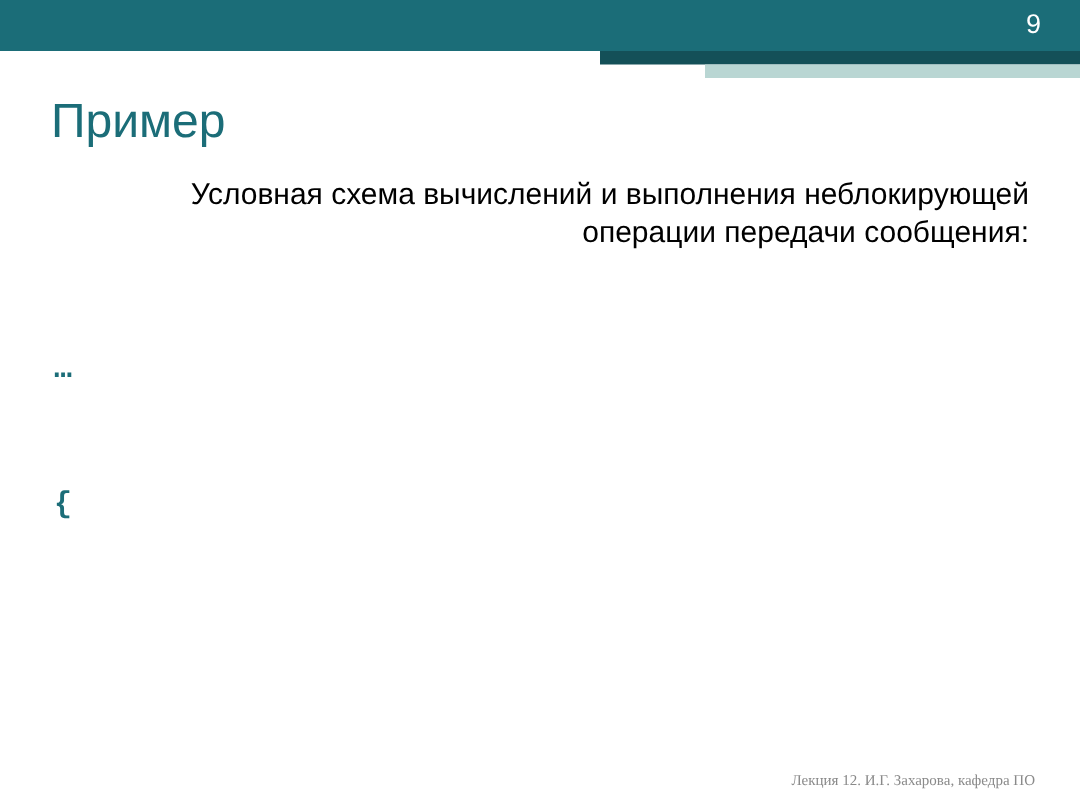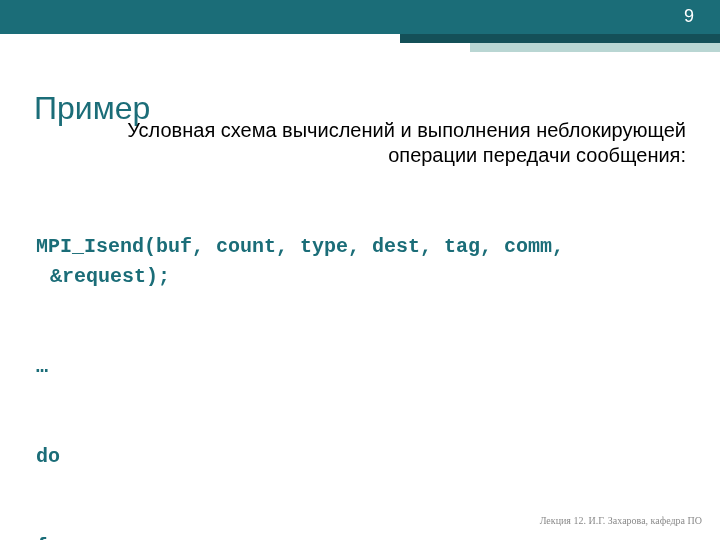--- a/index.html
+++ b/index.html
@@ -35,21 +35,20 @@
   }
   .stripe.dark { background: #145058; width: 320px; }
   .stripe.light { background: #b9d6d3; width: 250px; margin-left: 70px; }
   .title {
     position: absolute;
     left: 34px;
     top: 62px;
     font-size: 32px;
     color: #1b6d78;
     font-weight: 400;
-    margin-top: 28px;
   }
   .content {
     position: absolute;
     left: 36px;
     top: 118px;
     width: 650px;
     color: #000000;
   }
   .intro {
     font-size: 20px;
@@ -65,21 +64,21 @@
     font-size: 20px;
     color: #1b6d78;
     line-height: 1.5;
     text-indent: -14px;
     padding-left: 14px;
     white-space: pre-wrap;
   }
   .code-line { display: block; }
   .footer {
     position: absolute;
-    right: 18px;
+    right: 30px;
     bottom: 14px;
     font-size: 10px;
     color: #8a8a8a;
     font-family: Georgia, serif;
   }
 </style>
 </head>
 <body>
 
 <div class="topbar">
@@ -88,23 +87,21 @@
 <div class="stripe-wrap">
   <div class="stripe dark"></div>
   <div class="stripe light"></div>
 </div>
 
 <div class="title">Пример</div>
 
 <div class="content">
   <div class="intro">Условная схема вычислений и выполнения неблокирующей операции передачи сообщения:</div>
   <div class="code">
-    <span class="code-line">MPI_Isend(buf, count, type, dest, tag, comm, &amp;request);</span>
     <span class="code-line">…</span>
-    <span class="code-line">do</span>
     <span class="code-line">{</span>
     
     
     
     
   </div>
 </div>
 
 <div class="footer">Лекция 12. И.Г. Захарова, кафедра ПО</div>
 

